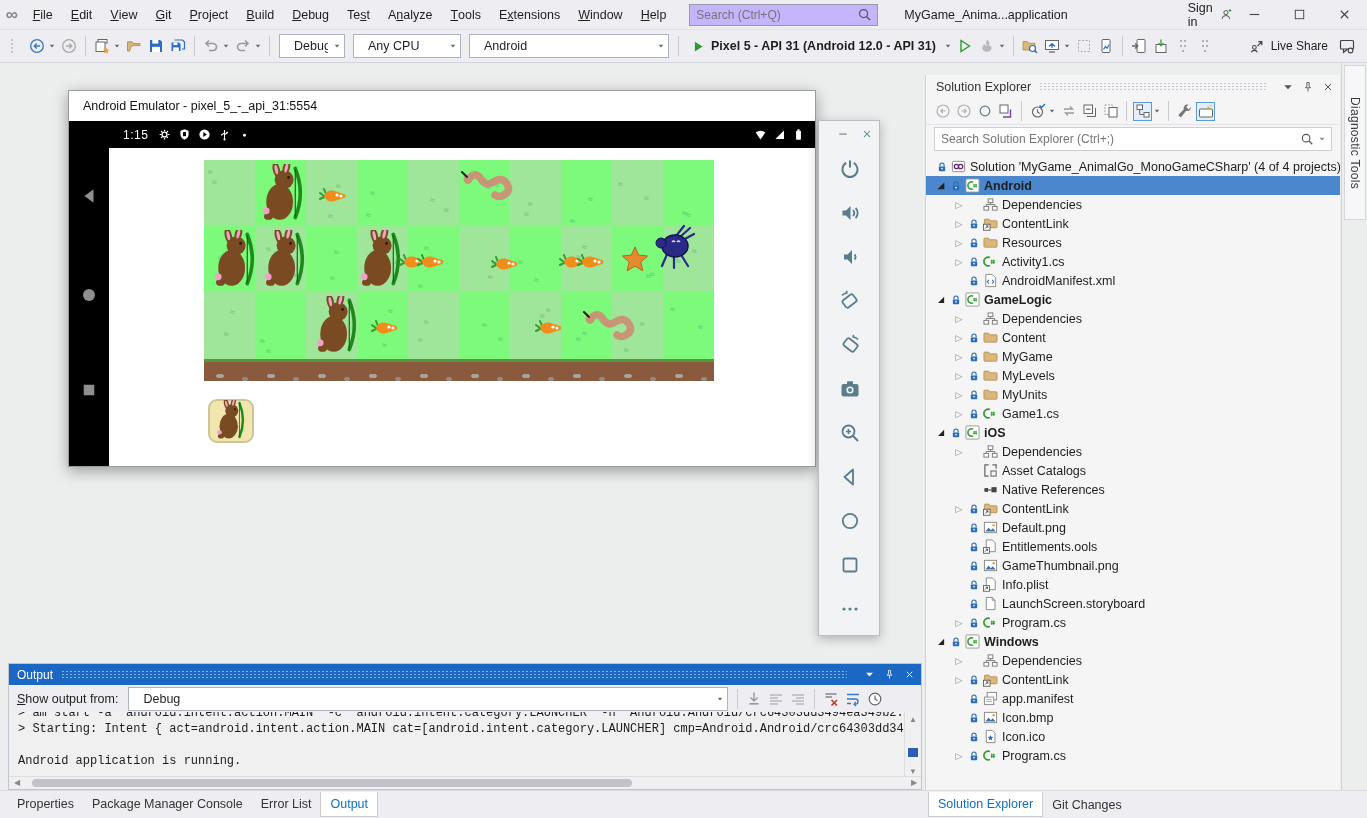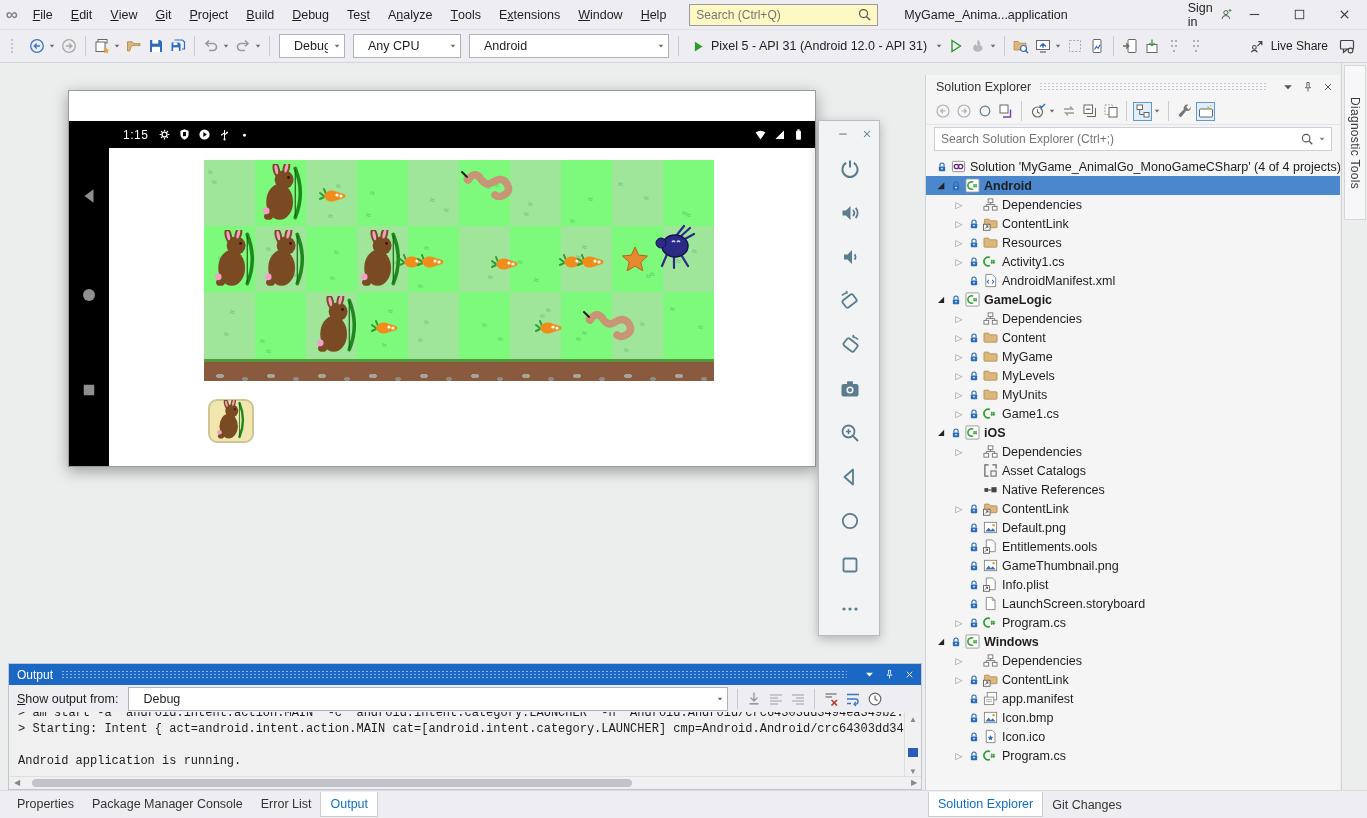--- a/index.html
+++ b/index.html
@@ -7,42 +7,42 @@
   body { font-family:"Liberation Sans", sans-serif; font-size:12px; color:#1e1e1e; }
   #app { position:relative; width:1367px; height:818px; background:#eceded; overflow:hidden; }
   .abs { position:absolute; }
 
   
   .titlebar { left:0; top:0; width:1367px; height:30px; background:#eeeef2; display:flex; align-items:center; border-bottom:1px solid #e0e0e6; z-index:5; }
   .vs-logo { width:34px; text-align:center; font-size:17px; color:#888; font-weight:bold; }
   .menubar { display:flex; align-items:center; height:100%; }
   .menu-item { padding:0 9px; height:100%; display:flex; align-items:center; cursor:default; font-size:12.5px; }
   .menu-item .u { text-decoration:underline; }
-  .qsearch { width:225px; height:22px; background:#fef9c3; border:1px solid #99a; display:flex; align-items:center; margin-left:14px; }
+  .qsearch { width:225px; height:22px; background:#c4b5fd; border:1px solid #99a; display:flex; align-items:center; margin-left:14px; }
   .qsearch input { flex:1; border:none; outline:none; font-family:"Liberation Sans",sans-serif; font-size:12px; padding:0 6px; color:#333; background:transparent; }
   .qsearch .ico { width:15px; height:15px; margin-right:5px; }
   .wtitle { margin-left:26px; font-size:12.5px; color:#1e1e1e; white-space:nowrap; }
   .signin { margin-left:120px; font-size:12.5px; }
   .signin-ico { width:17px; height:17px; margin-left:6px; }
   .winbtns { margin-left:auto; display:flex; }
   .winbtn { width:45px; height:29px; display:flex; align-items:center; justify-content:center; }
   .winbtn svg { width:15px; height:15px; }
 
   
   .toolbar { left:0; top:30px; width:1367px; height:33px; background:#eeeef2; display:flex; align-items:center; border-bottom:1px solid #d4d6de; z-index:5; padding-left:4px; }
   .tb-ico { width:20px; height:20px; margin:0 1px; display:flex; align-items:center; justify-content:center; }
   .tb-ico svg { width:16px; height:16px; }
   .tb-caret { width:10px; height:20px; display:flex; align-items:center; }
   .tb-caret svg { width:8px; height:8px; }
   .sep { width:1px; height:20px; background:#c9cbd4; margin:0 5px; }
   .combo { height:24px; background:#fff; border:1px solid #adb2c0; display:flex; align-items:center; font-size:12.5px; margin:0 4px; }
   .combo .cv { flex:1; padding:0 14px; white-space:nowrap; overflow:hidden; }
   .combo .ca { width:16px; height:100%; display:flex; align-items:center; justify-content:center; border-left:1px solid transparent; }
   .combo .ca svg { width:8px; height:8px; }
-  .runbtn { display:flex; align-items:center; margin:0 4px; height:26px; padding:0 4px; }
+  .runbtn { display:flex; align-items:center; margin:0 4px; height:26px; padding:0 4px;font-weight:bold; }
   .runbtn svg.play { width:13px; height:13px; margin-right:6px; }
   .runbtn .rl { font-size:12.5px; white-space:nowrap; }
   .liveshare { display:flex; align-items:center; margin-left:auto; margin-right:8px; }
   .liveshare svg { width:17px; height:17px; margin-right:6px; }
 
   
   .emuwin { left:68px; top:90px; width:748px; height:377px; background:#fff; box-shadow:0 4px 14px rgba(0,0,0,.35); border:1px solid #9b9b9b; z-index:4; }
   .emutitle { height:30px; display:flex; align-items:center; padding-left:14px; font-size:12.5px; color:#111; background:#fff; }
   .emuscreen { position:absolute; left:0; top:30px; right:0; bottom:0; background:#fff; overflow:hidden; }
   .navbar { position:absolute; left:0; top:0; width:40px; height:100%; background:#000; }
@@ -404,20 +404,23 @@
     <span class="tb-ico" style="margin-right:10px">
         <svg viewBox="0 0 16 16" width="100%" height="100%">
           <rect x="1.5" y="2.5" width="13" height="8.5" rx="1" fill="none" stroke="#444" stroke-width="1.2"></rect>
           <path d="M4.5 11 v3.5 L8.5 11" fill="none" stroke="#444" stroke-width="1.2"></path>
           <circle cx="11.5" cy="12.5" r="2.4" fill="#eceded" stroke="#444" stroke-width="1.1"></circle>
         </svg>
       </span>
   </div>
 
   <div class="emuwin abs">
+    <div class="emutitle">
+      <span>Android Emulator - pixel_5_-_api_31:5554</span>
+    </div>
     <div class="emuscreen">
       <div class="navbar">
         <span class="navico" style="top:66px">
             <svg width="18" height="18" viewBox="0 0 16 16">
               <path d="M12 2 4 8 12 14 Z" fill="#8f8f8f"></path>
             </svg>
           </span>
         <span class="navico" style="top:166px">
             <svg width="16" height="16" viewBox="0 0 16 16">
               <circle cx="8" cy="8" r="6" fill="#8f8f8f"></circle>

